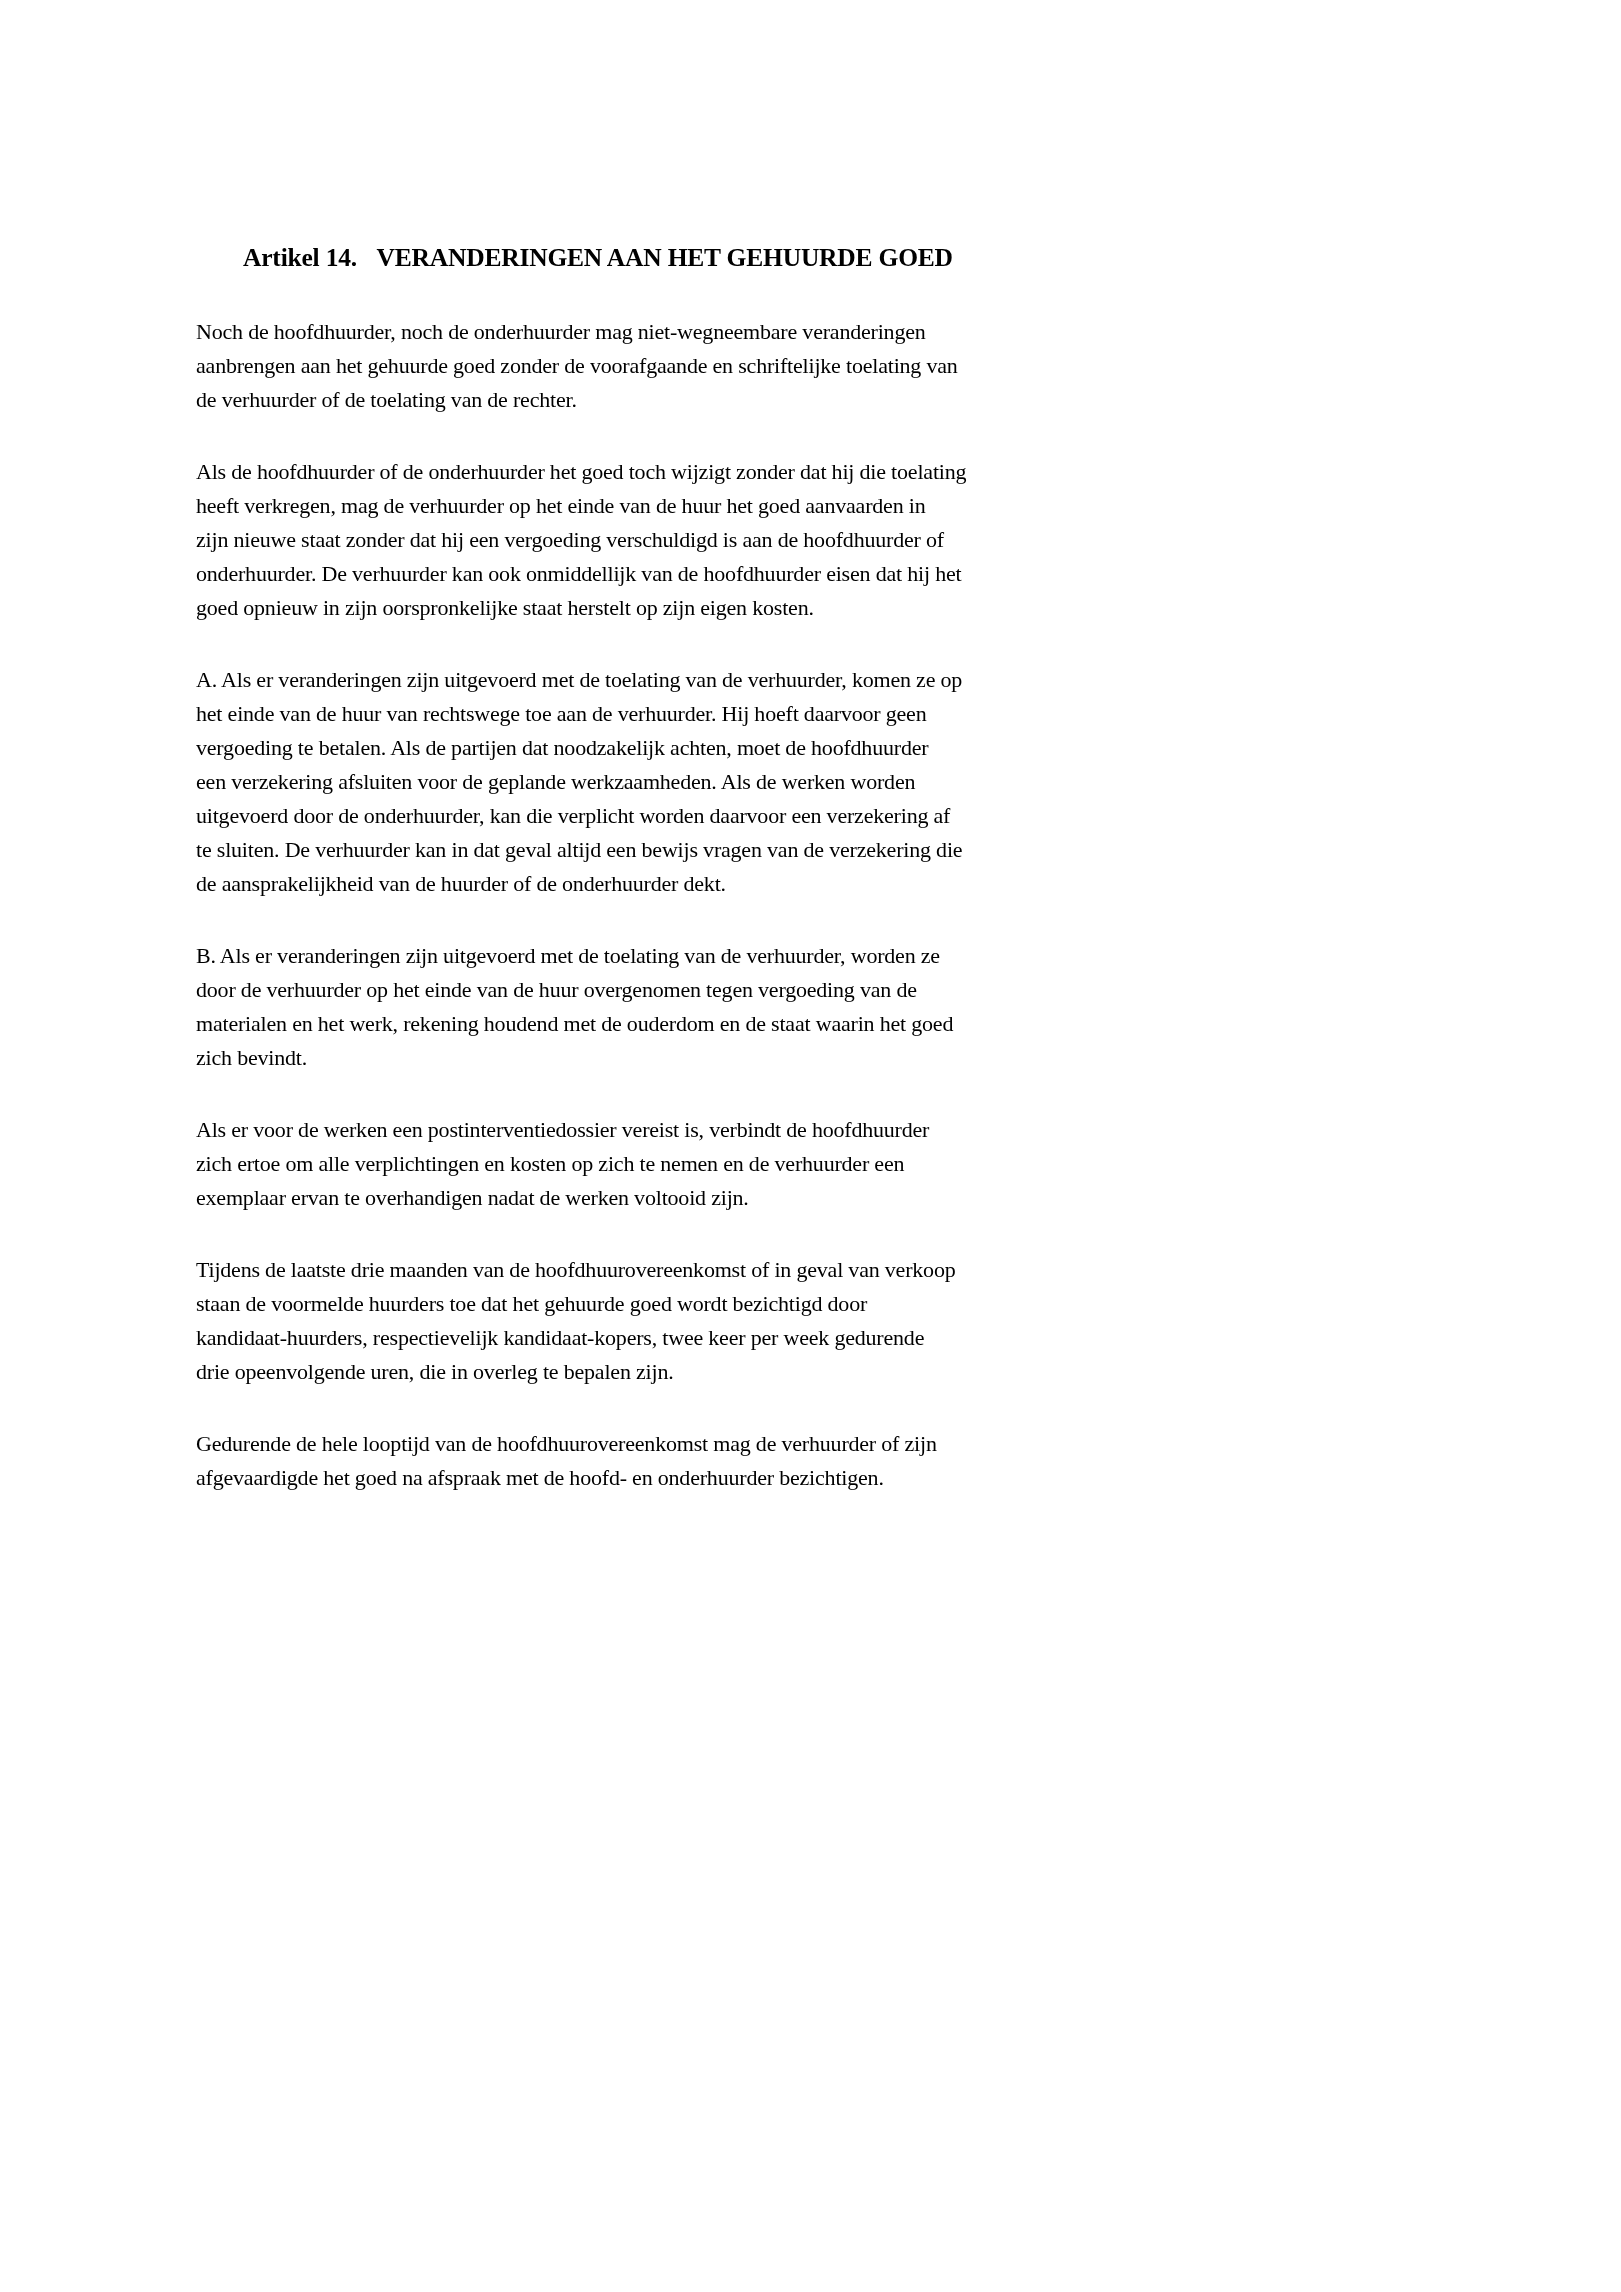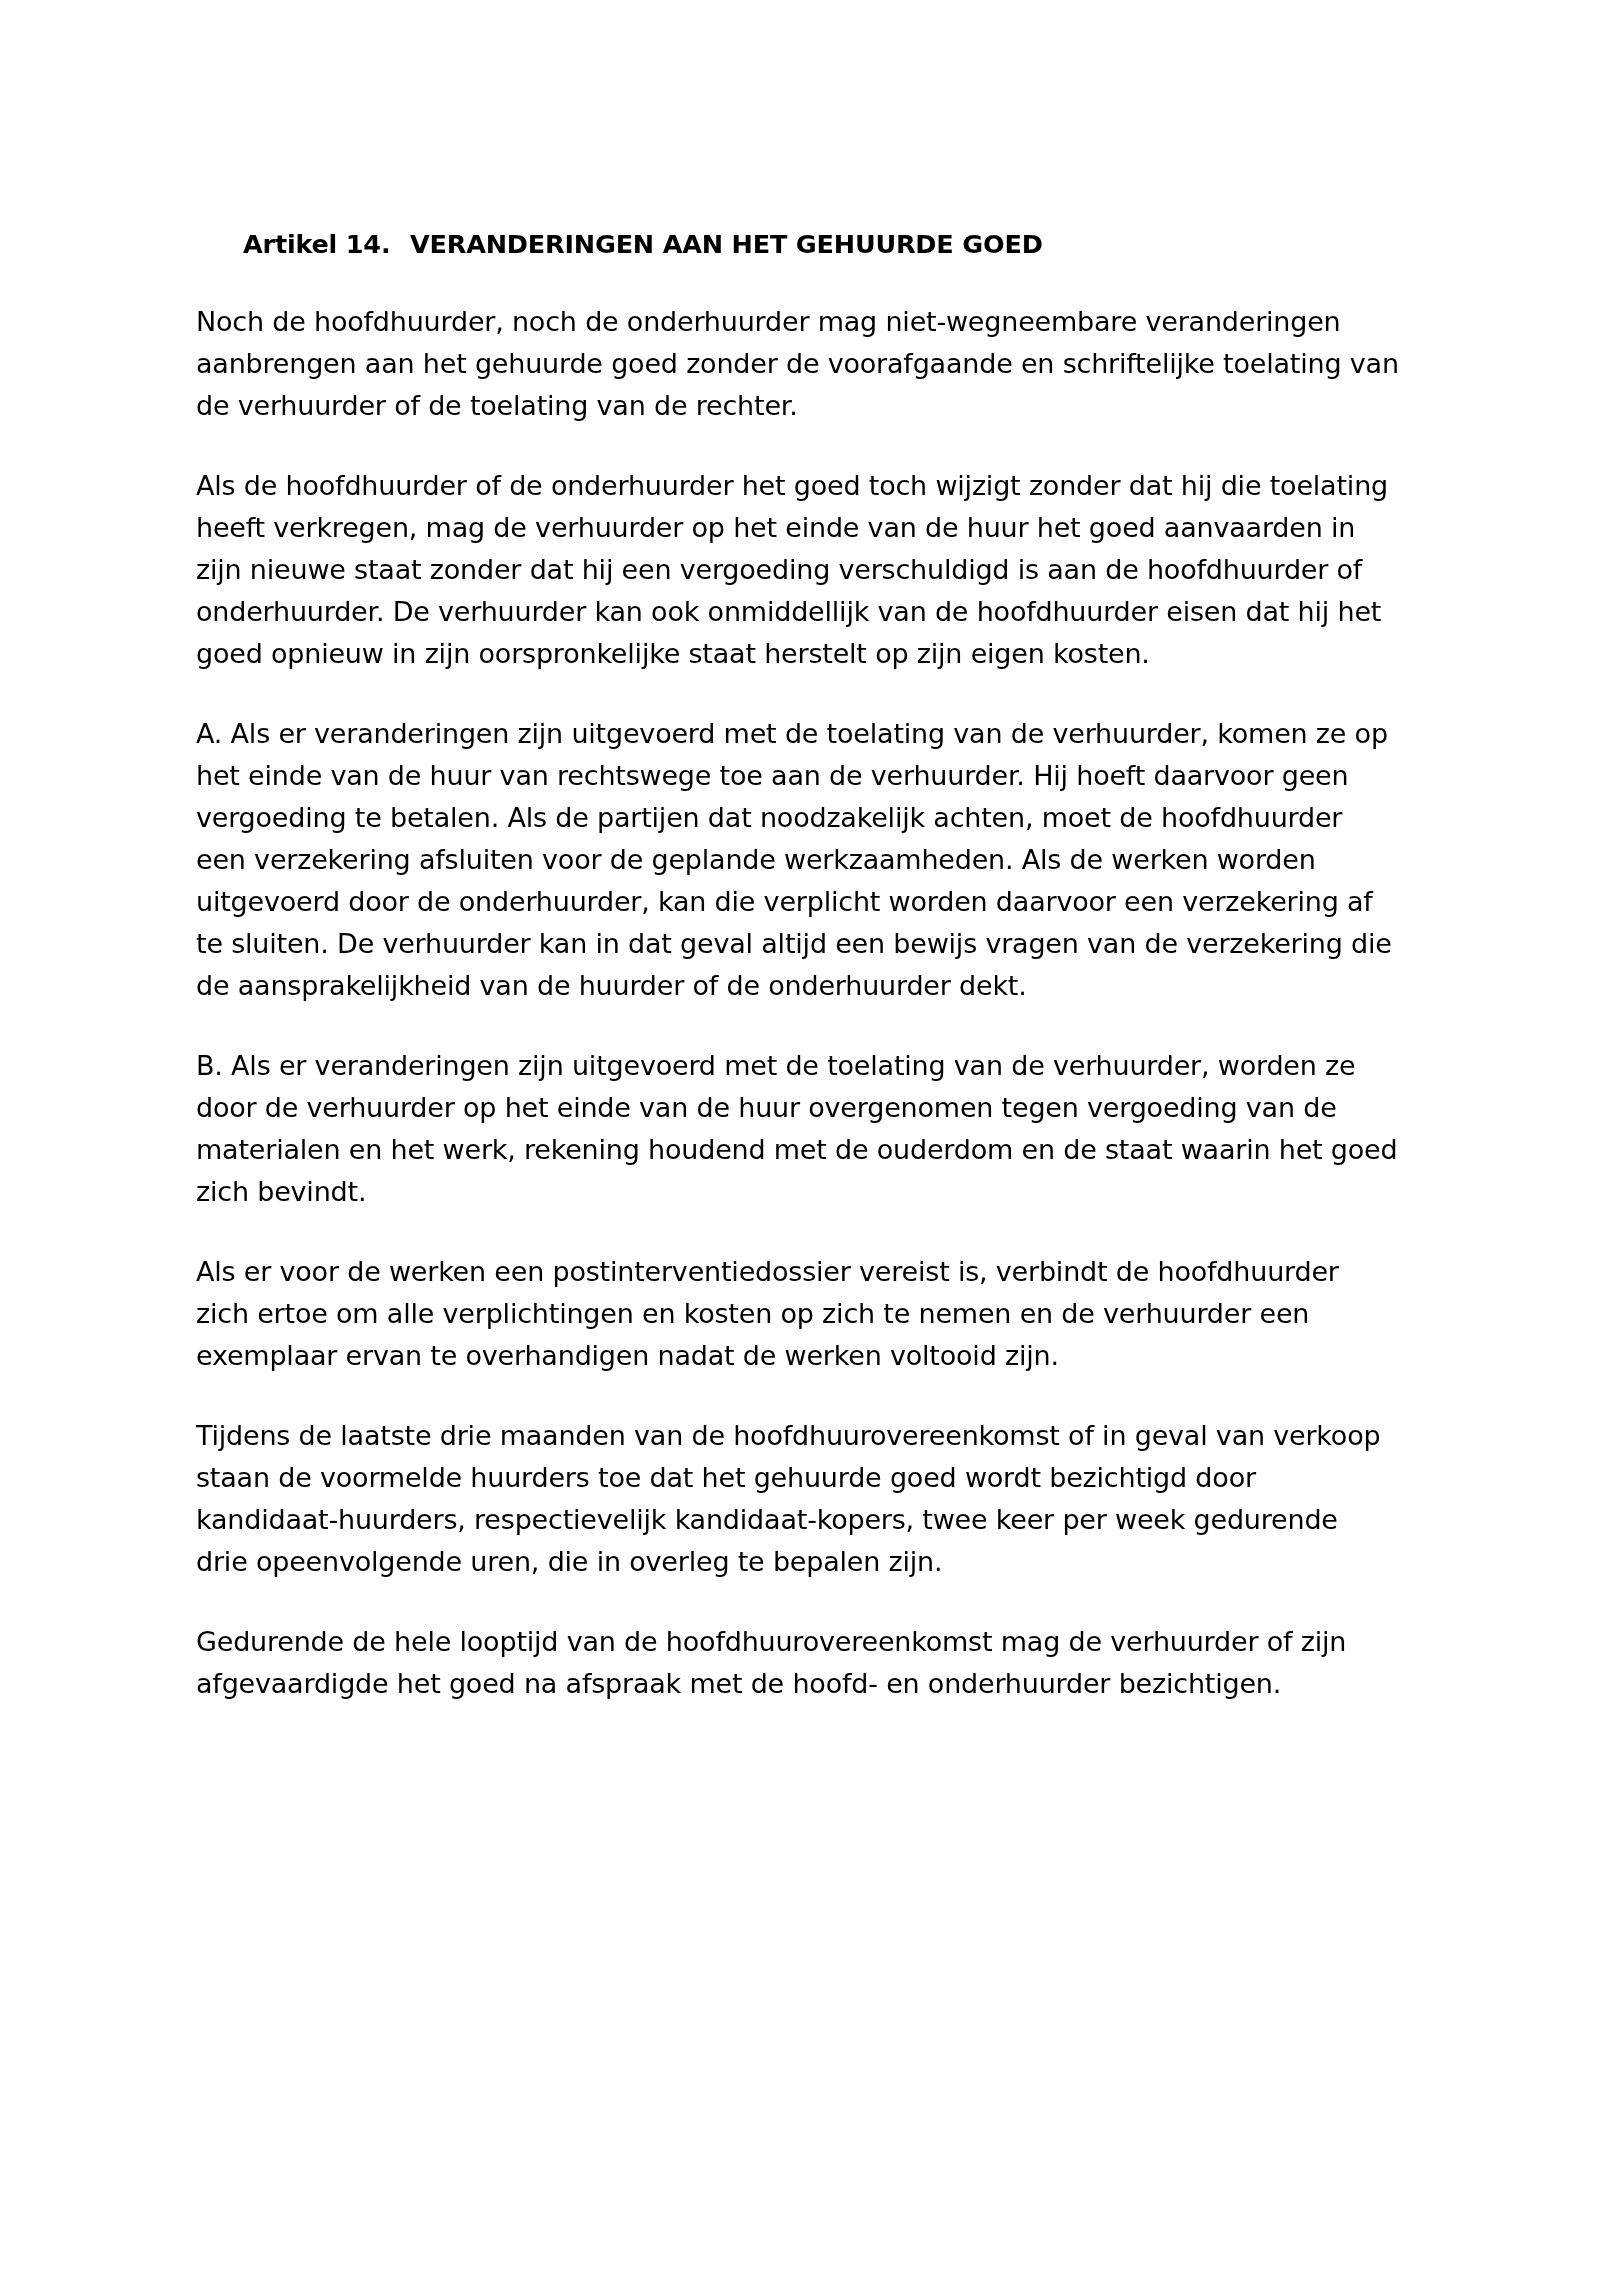--- a/index.html
+++ b/index.html
@@ -12,27 +12,28 @@
     width: 1621px;
     height: 2293px;
     background: #ffffff;
     color: #000000;
     font-family: "DejaVu Sans", "Liberation Sans", sans-serif;
     overflow: hidden;
   }
   .content {
     position: absolute;
     left: 196px;
-    top: 225px;
+    top: 239px;
     width: 1323px;
+    font-family: Liberation Serif, serif;
   }
   .content p {
     margin: 0 0 38px 0;
-    font-size: 27px;
-    line-height: 42px;
+    font-size: 22px;
+    line-height: 34px;
     letter-spacing: -0.2px;
     white-space: pre;
   }
   .content p.italic {
     font-style: italic;
   }
   .heading {
     margin: 0 0 38px 0;
     padding-left: 47px;
     font-size: 25.5px;

